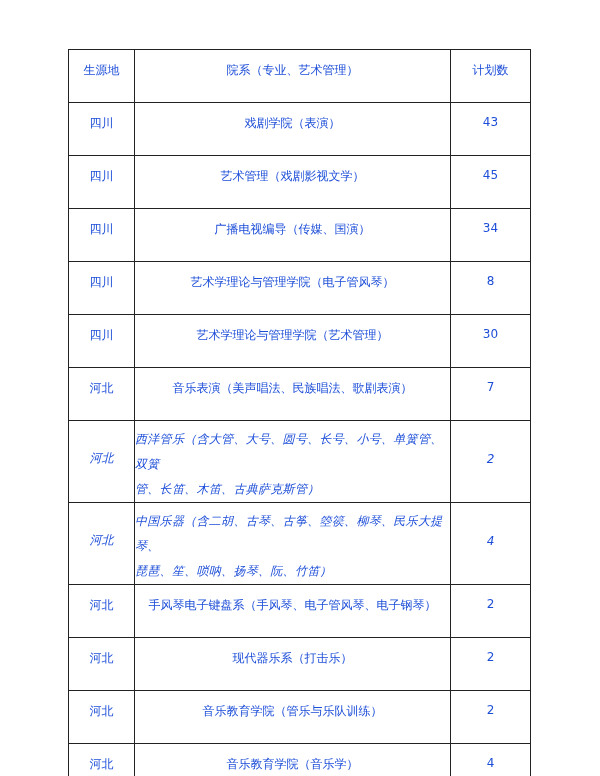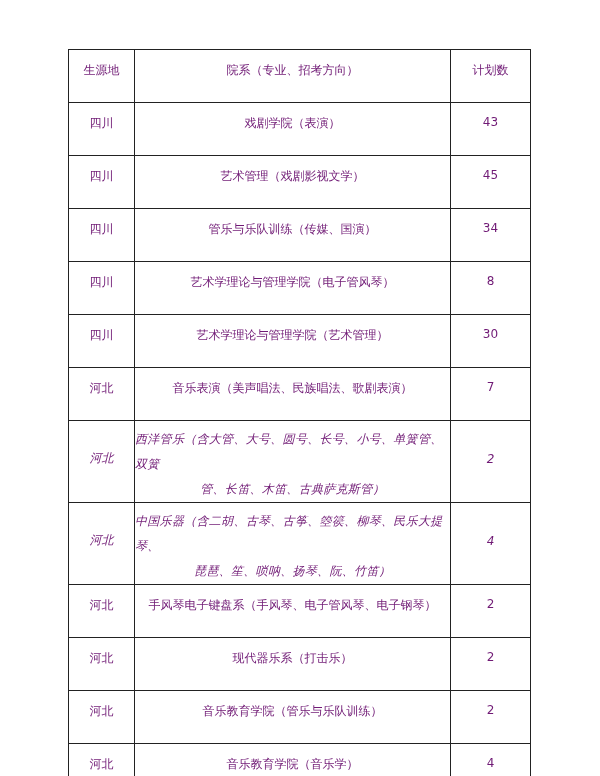--- a/index.html
+++ b/index.html
@@ -23,21 +23,21 @@
       border-collapse: collapse;
       table-layout: fixed;
       font-size: 12px;
     }
     table.plan td, table.plan th {
       border: 1.5px solid #222222;
       text-align: center;
       vertical-align: top;
       font-weight: normal;
       padding: 0;
-      color: #701a75;
+      color: #1d4ed8;
     }
     col.c1 { width: 66px; }
     col.c2 { width: 316px; }
     col.c3 { width: 80px; }
     tr.r1 td, tr.r1 th { height: 40px; }
     tr.r2 td { height: 70px; font-style: italic; }
     .cell-single {
       padding-top: 12px !important;
     }
     td.mid {
@@ -45,52 +45,51 @@
       padding-bottom: 6px !important;
     }
     .dept-wrap {
       text-align: left;
       padding: 6px 0 0 0;
       line-height: 25px;
       letter-spacing: 0.3px;
     }
     .dept-wrap .l2 {
       display: block;
-      text-align: center;
     }
   </style>
 </head>
 <body>
 
 <table class="plan">
   <colgroup>
     <col class="c1">
       <col class="c2">
       <col class="c3">
   </colgroup>
   <tbody>
       <tr class="r1">
     <th class="cell-single">生源地</th>
-    <th class="cell-single">院系（专业、招考方向）</th>
+    <th class="cell-single">院系（专业、艺术管理）</th>
     <th class="cell-single">计划数</th>
   </tr>
 
   <tr class="r1">
     <td class="cell-single">四川</td>
     <td class="cell-single">戏剧学院（表演）</td>
     <td class="cell-single">43</td>
   </tr>
   <tr class="r1">
     <td class="cell-single">四川</td>
     <td class="cell-single">艺术管理（戏剧影视文学）</td>
     <td class="cell-single">45</td>
   </tr>
   <tr class="r1">
     <td class="cell-single">四川</td>
-    <td class="cell-single">管乐与乐队训练（传媒、国演）</td>
+    <td class="cell-single">广播电视编导（传媒、国演）</td>
     <td class="cell-single">34</td>
   </tr>
   <tr class="r1">
     <td class="cell-single">四川</td>
     <td class="cell-single">艺术学理论与管理学院（电子管风琴）</td>
     <td class="cell-single">8</td>
   </tr>
   <tr class="r1">
     <td class="cell-single">四川</td>
     <td class="cell-single">艺术学理论与管理学院（艺术管理）</td>

